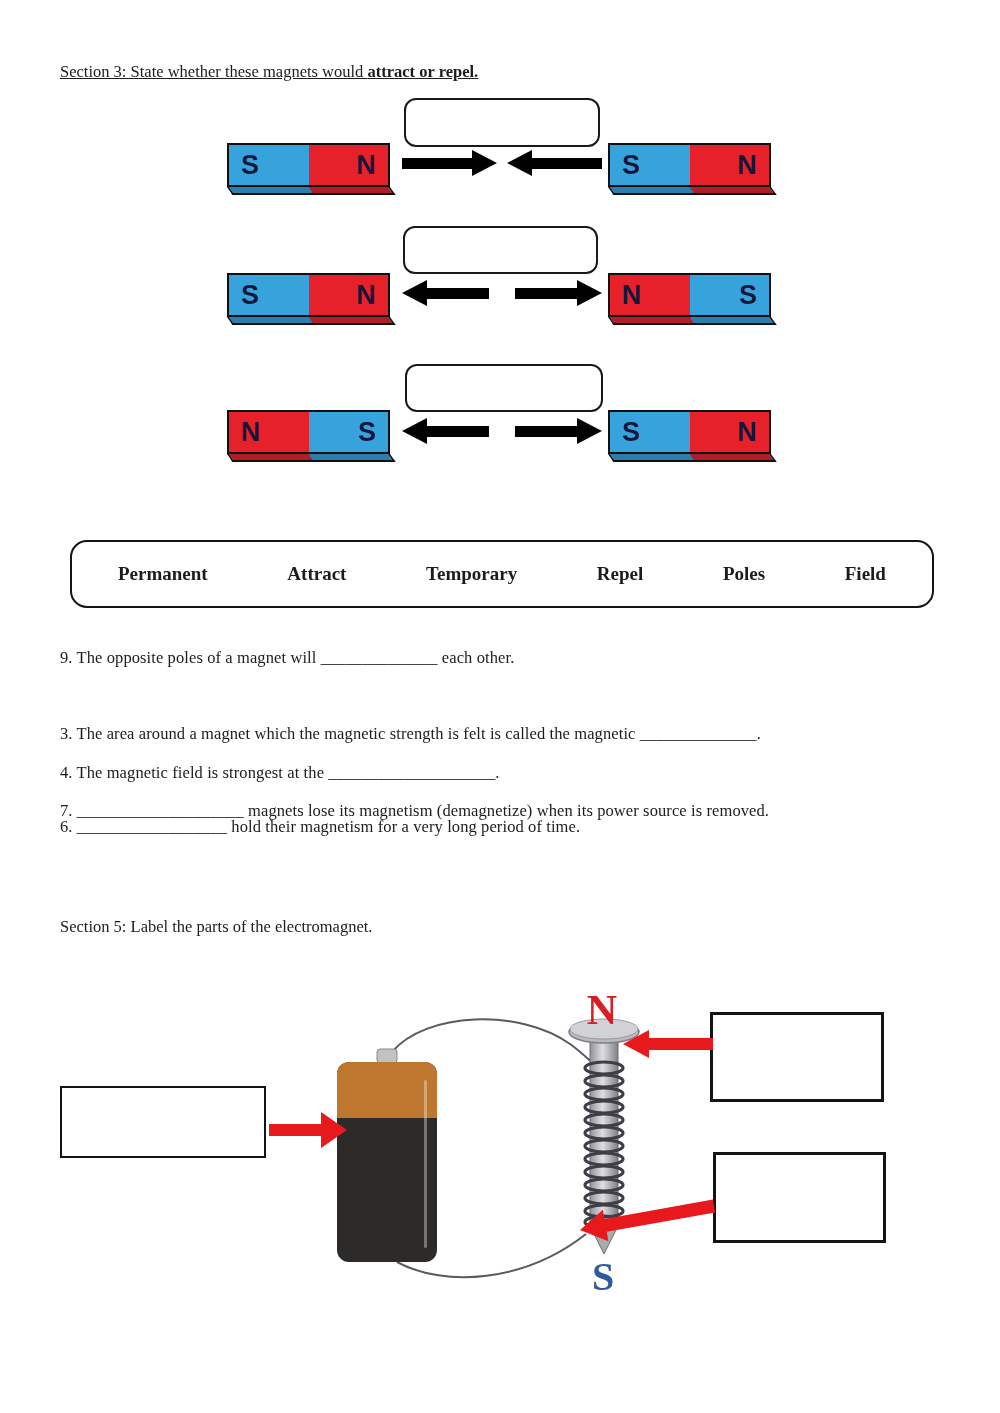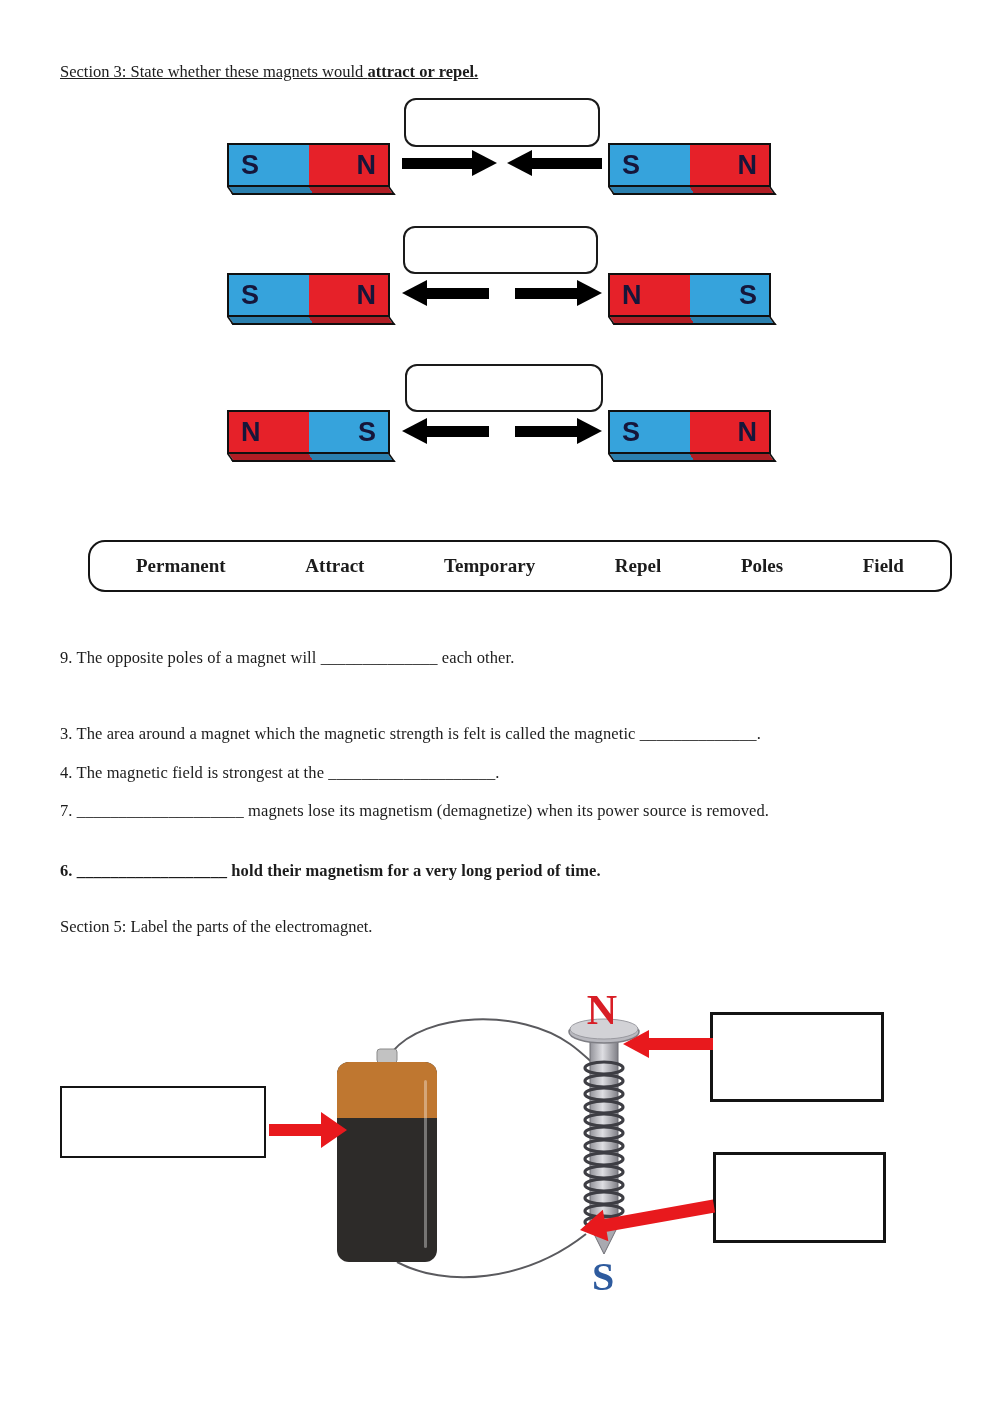--- a/index.html
+++ b/index.html
@@ -38,21 +38,21 @@
 
   .arrows { position:absolute; display:flex; align-items:center; height:26px; }
   .shaft { height:11px; background:#000; display:inline-block; }
   .head-r { width:0; height:0; border-top:13px solid transparent; border-bottom:13px solid transparent; border-left:25px solid #000; }
   .head-l { width:0; height:0; border-top:13px solid transparent; border-bottom:13px solid transparent; border-right:25px solid #000; }
   .arrow { display:flex; align-items:center; }
   .gap10 { width:10px; } .gap26 { width:26px; }
 
   
   .word-bank {
-    position:absolute; left:88px; top:540px; width:864px; height:52px;
+    position:absolute; left:70px; top:540px; width:864px; height:68px;
     border:2px solid #141414; border-radius:17px; box-sizing:border-box;
     display:flex; align-items:center; justify-content:space-between;
     padding:0 46px; font-weight:bold; font-size:19px;
   }
   .question { position:absolute; left:60px; font-size:16.5px; white-space:nowrap; letter-spacing:0.1px; }
 
   
   .em-svg { position:absolute; left:0; top:980px; width:1000px; height:330px; pointer-events:none; z-index:3; }
   .label-box {
     position:absolute; background:#ffffff; box-sizing:border-box; z-index:2; font-size:16px; padding:4px 6px;
@@ -140,21 +140,21 @@
     <span>Temporary</span>
     <span>Repel</span>
     <span>Poles</span>
     <span>Field</span>
   </div>
 
   <div class="question" style="top:648px;">9. The opposite poles of a magnet will ______________ each other.</div>
   <div class="question" style="top:724px;">3. The area around a magnet which the magnetic strength is felt is called the magnetic ______________.</div>
   <div class="question" style="top:763px;">4. The magnetic field is strongest at the ____________________.</div>
   <div class="question" style="top:801px;">7. ____________________ magnets lose its magnetism (demagnetize) when its power source is removed.</div>
-  <div class="question" style="top:861px;font-weight:bold;">6. __________________ hold their magnetism for a very long period of time.</div>
+  <div class="question" style="top:817px;">6. __________________ hold their magnetism for a very long period of time.</div>
 
   <div class="sec-title" style="top:917px;text-align:center;">Section 5: Label the parts of the electromagnet.</div>
 
   <div class="label-box lb-left"></div>
   <div class="label-box lb-top"></div>
   <div class="label-box lb-bottom"></div>
 
   <svg class="em-svg" viewBox="0 980 1000 330">
     <defs>
       <linearGradient id="shaftG" x1="0" y1="0" x2="1" y2="0">

